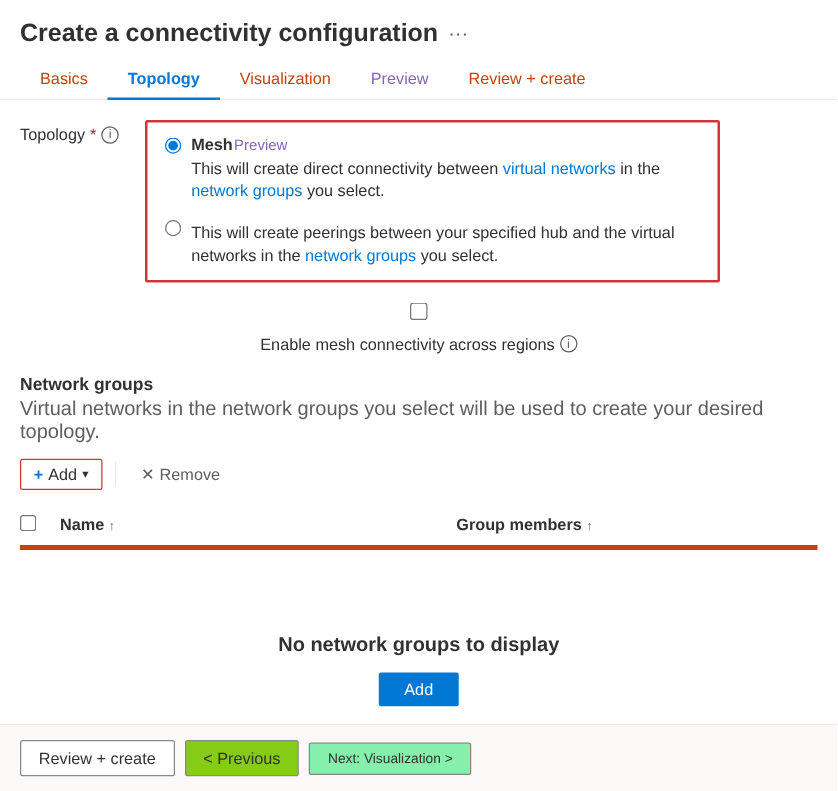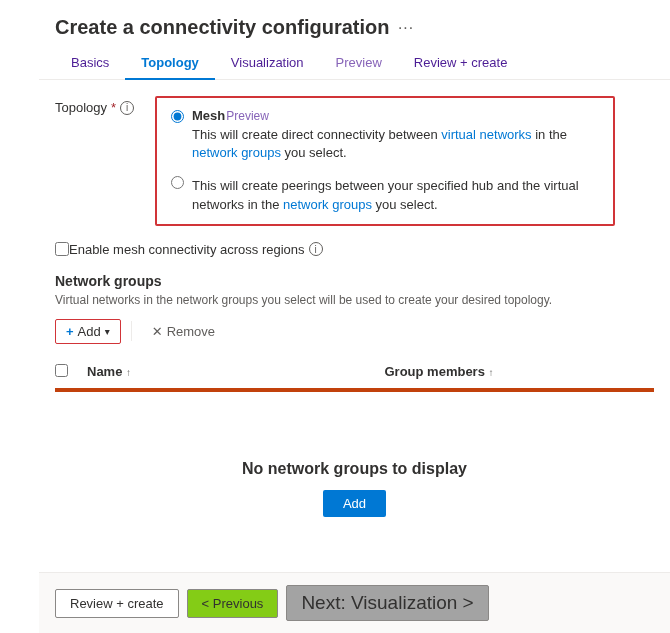--- a/index.html
+++ b/index.html
@@ -9,21 +9,20 @@
       background: #fff;
       color: #323130;
       width: 670px;
       min-height: 633px;
       position: relative;
     }
     .page-container {
       display: flex;
       flex-direction: column;
       height: 633px;
-      padding-left: 39px;
     }
     .header {
       padding: 16px 16px 0 16px;
       display: flex;
       align-items: center;
       gap: 8px;
     }
     .header-title {
       font-size: 20px;
       font-weight: 600;
@@ -37,21 +36,21 @@
     .tabs {
       display: flex;
       padding: 8px 16px 0 16px;
       border-bottom: 1px solid #edebe9;
       gap: 0;
     }
     .tab {
       padding: 8px 16px;
       font-size: 13px;
       cursor: pointer;
-      color: #4c1d95;
+      color: #c2410c;
       border-bottom: 2px solid transparent;
       margin-bottom: -1px;
       text-decoration: none;
     }
     .tab.active {
       color: #0078d4;
       border-bottom: 2px solid #0078d4;
       font-weight: 600;
     }
     .tab.preview-tab {
@@ -131,43 +130,44 @@
       margin-top: 3px;
       line-height: 1.4;
     }
     .radio-desc .link-blue {
       color: #0078d4;
       text-decoration: none;
     }
     .checkbox-row {
       display: flex;
       align-items: center;
-      gap: 0;
+      gap: 12px;
       margin-bottom: 16px;
+      flex-direction: column;
     }
     .checkbox-input {
       width: 14px;
       height: 14px;
       cursor: pointer;
     }
     .checkbox-label {
       font-size: 13px;
       color: #323130;
       display: flex;
       align-items: center;
       gap: 4px;
     }
     .section-title {
       font-size: 14px;
       font-weight: 600;
       color: #323130;
       margin-bottom: 4px;
     }
     .section-desc {
-      font-size: 12px;
+      font-size: 16px;
       color: #605e5c;
       margin-bottom: 12px;
     }
     .toolbar {
       display: flex;
       align-items: center;
       gap: 4px;
       margin-bottom: 12px;
     }
     .btn-add {
@@ -287,23 +287,23 @@
       border: 1px solid #8a8886;
       background: #84cc16;
       color: #323130;
       font-size: 13px;
       border-radius: 2px;
       cursor: pointer;
     }
     .btn-next {
       padding: 6px 14px;
       border: 1px solid #8a8886;
-      background: #a3a3a3;
-      color: #323130;
-      font-size: 19px;
+      background: #86efac;
+      color: #323130;
+      font-size: 11px;
       border-radius: 2px;
       cursor: pointer;
     }
   </style>
 </head>
 <body>
 
 <div class="page-container">
 
   <div class="header">

